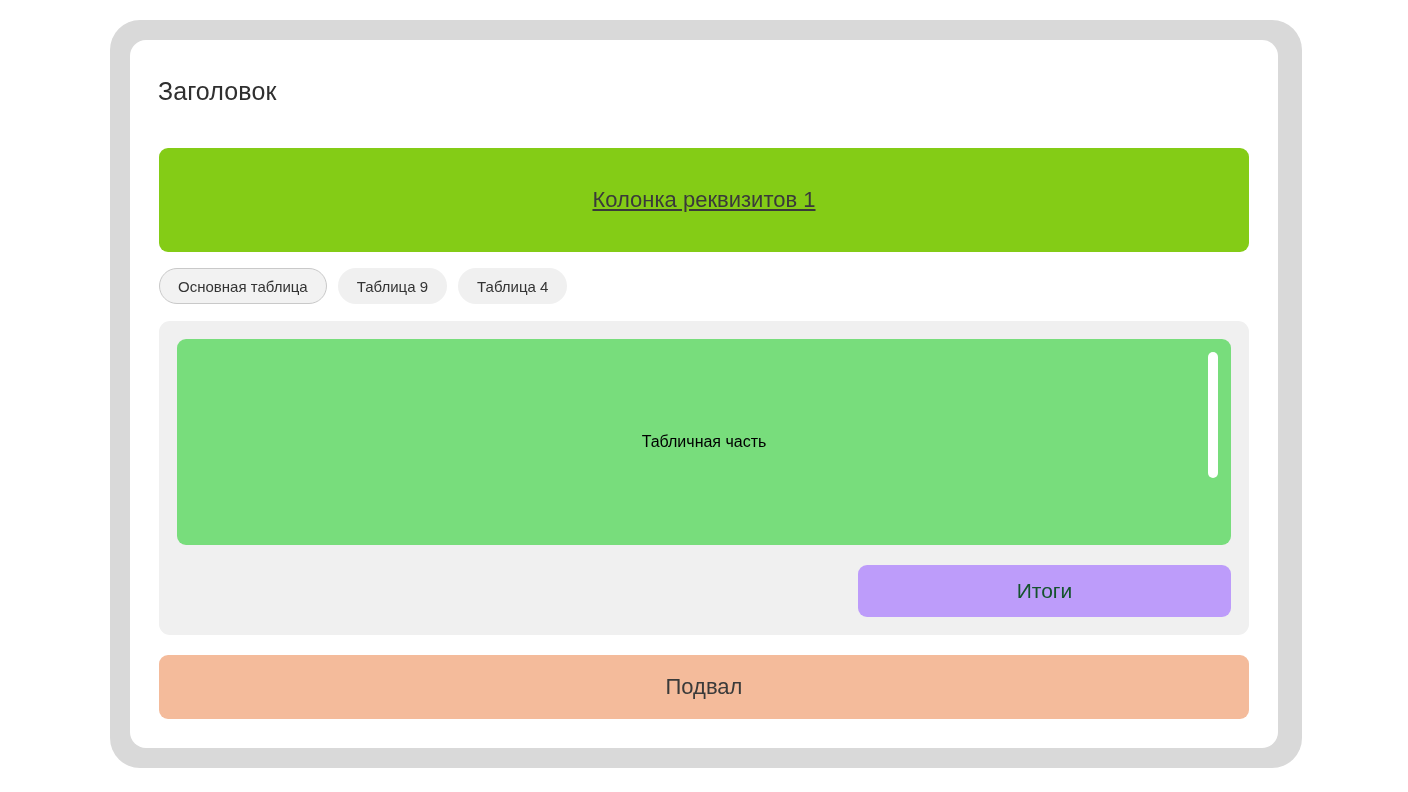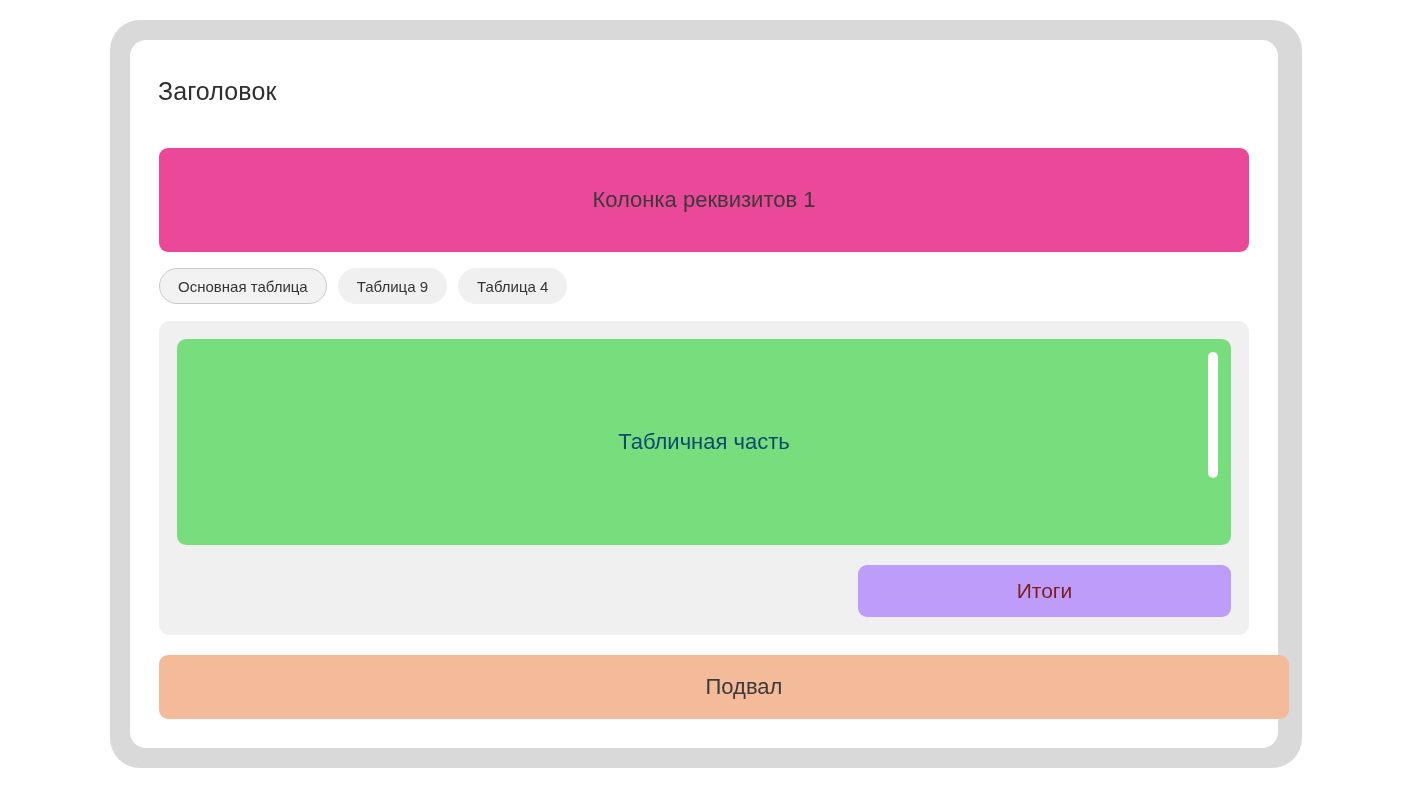--- a/index.html
+++ b/index.html
@@ -56,28 +56,29 @@
     position: absolute;
     left: 29px;
     top: 108px;
     width: 1090px;
     height: 104px;
     display: flex;
     gap: 16px;
   }
   .attr-col {
     flex: 1 1 0;
-    background: #ec4899;
+    background: #84cc16;
     border-radius: 9px;
     display: flex;
     align-items: center;
     justify-content: center;
     font-size: 22px;
     color: #3a3a3a;
     white-space: nowrap;
+    text-decoration: underline;
   }
 
   
   #tabs {
     position: absolute;
     left: 29px;
     top: 228px;
     height: 36px;
     display: flex;
     align-items: center;
@@ -124,22 +125,22 @@
   }
   #table-body-label {
     position: absolute;
     left: 0;
     top: 0;
     width: 100%;
     height: 100%;
     display: flex;
     align-items: center;
     justify-content: center;
-    font-size: 22px;
-    color: #0c4a6e;
+    font-size: 16px;
+    color: #000000;
     white-space: nowrap;
   }
   #table-scrollbar-track {
     position: absolute;
     right: 13px;
     top: 13px;
     width: 10px;
     height: 138px;
   }
   #table-scrollbar-thumb {
@@ -156,21 +157,21 @@
     left: 699px;
     top: 244px;
     width: 373px;
     height: 52px;
     background: #bd9cfa;
     border-radius: 9px;
     display: flex;
     align-items: center;
     justify-content: center;
     font-size: 21px;
-    color: #7f1d1d;
+    color: #14532d;
     white-space: nowrap;
     border: none;
     padding: 0;
     font-family: "Liberation Sans", sans-serif;
   }
 
   
   #footer-block {
     position: absolute;
     left: 29px;
@@ -178,21 +179,20 @@
     width: 1090px;
     height: 64px;
     background: #f4bb9b;
     border-radius: 9px;
     display: flex;
     align-items: center;
     justify-content: center;
     font-size: 22px;
     color: #3a3a3a;
     white-space: nowrap;
-    padding-left: 40px;
   }
 </style>
 </head>
 <body>
 
 <div id="outer-frame">
 
   <div id="form-card">
 
     <div id="page-title">Заголовок</div>

